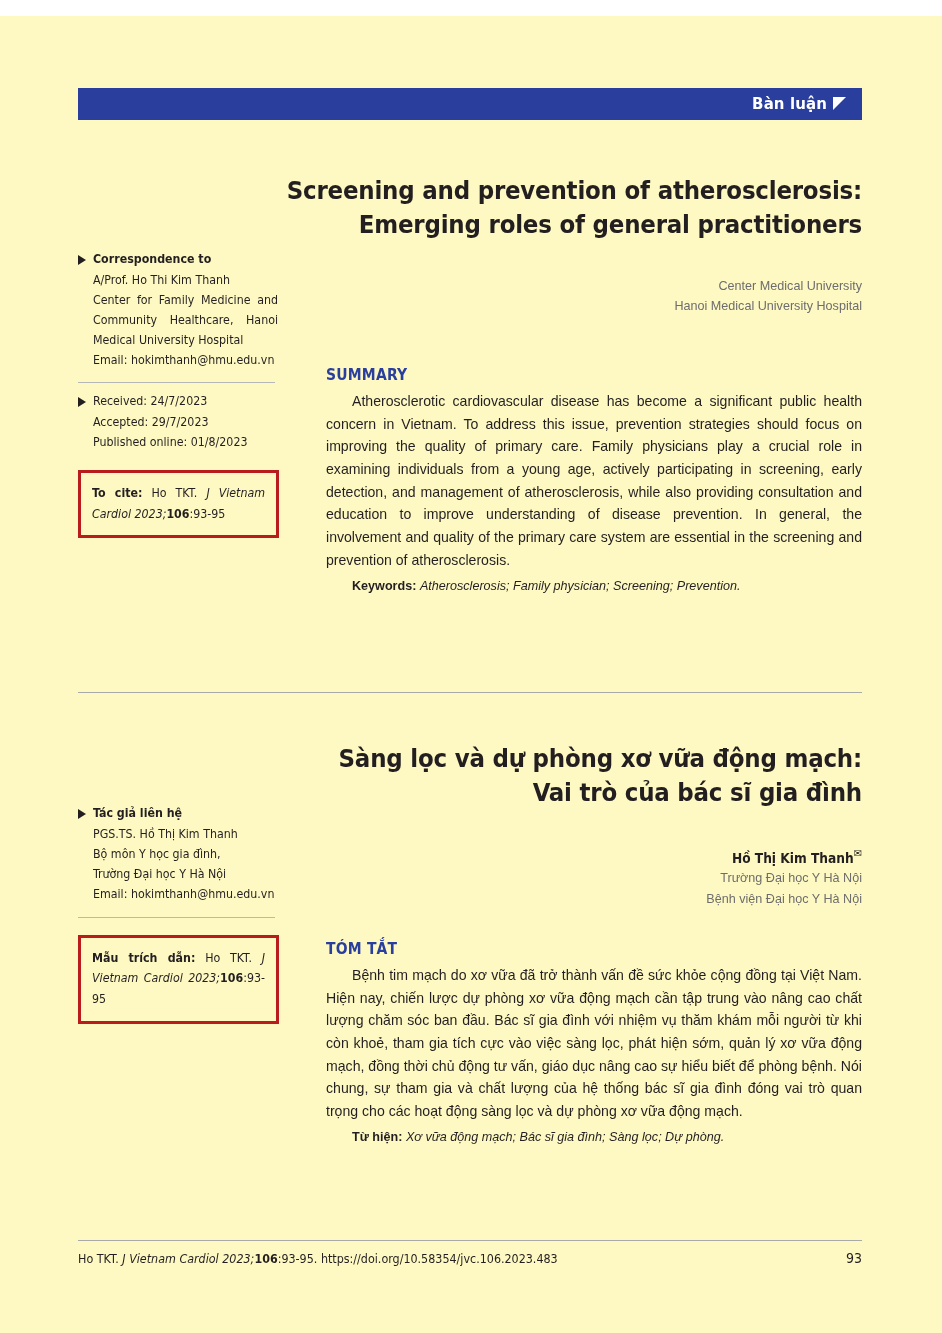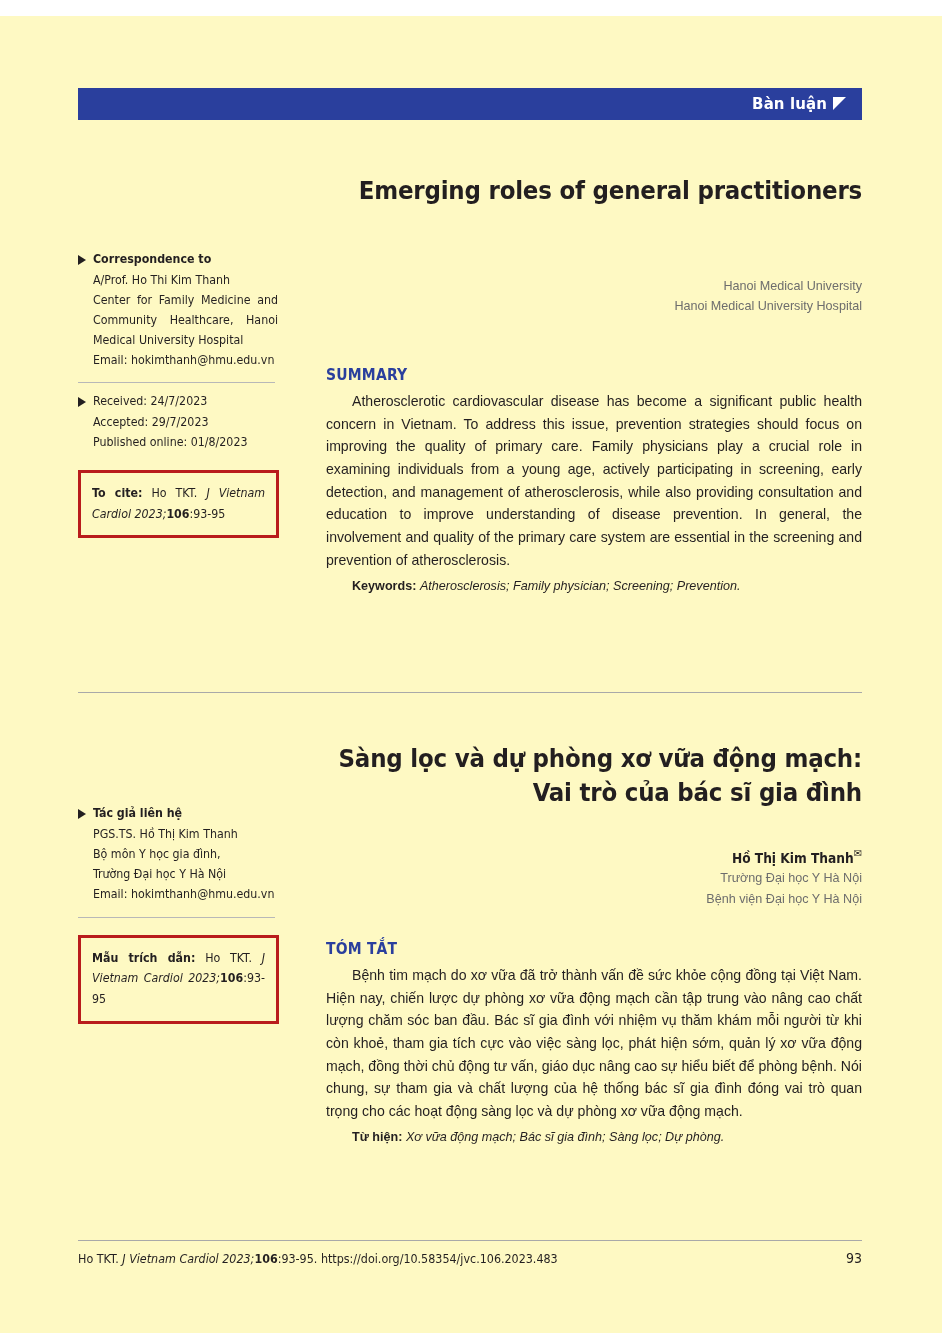--- a/index.html
+++ b/index.html
@@ -222,25 +222,26 @@
 <body>
 
 <div class="page">
 
   <div class="topbar">
     <span class="topbar-label">Bàn luận</span>
     <span class="topbar-flag"></span>
   </div>
 
   <div class="article-title title-en">
+    <span class="tline">Screening and prevention of atherosclerosis:</span>
     <span class="tline">Emerging roles of general practitioners</span>
   </div>
 
   <div class="byline byline-en">
-    <div class="byline-aff">Hanoi Medical University</div>
+    <div class="byline-aff">Center Medical University</div>
     <div class="byline-aff">Hanoi Medical University Hospital</div>
   </div>
 
   <div class="sidebar sidebar-en">
     <div class="side-block">
       <div class="side-head">
         <span class="tri"></span>
         <span class="side-head-text">Correspondence to</span>
       </div>
       <div class="side-indent">A/Prof. Ho Thi Kim Thanh</div>

